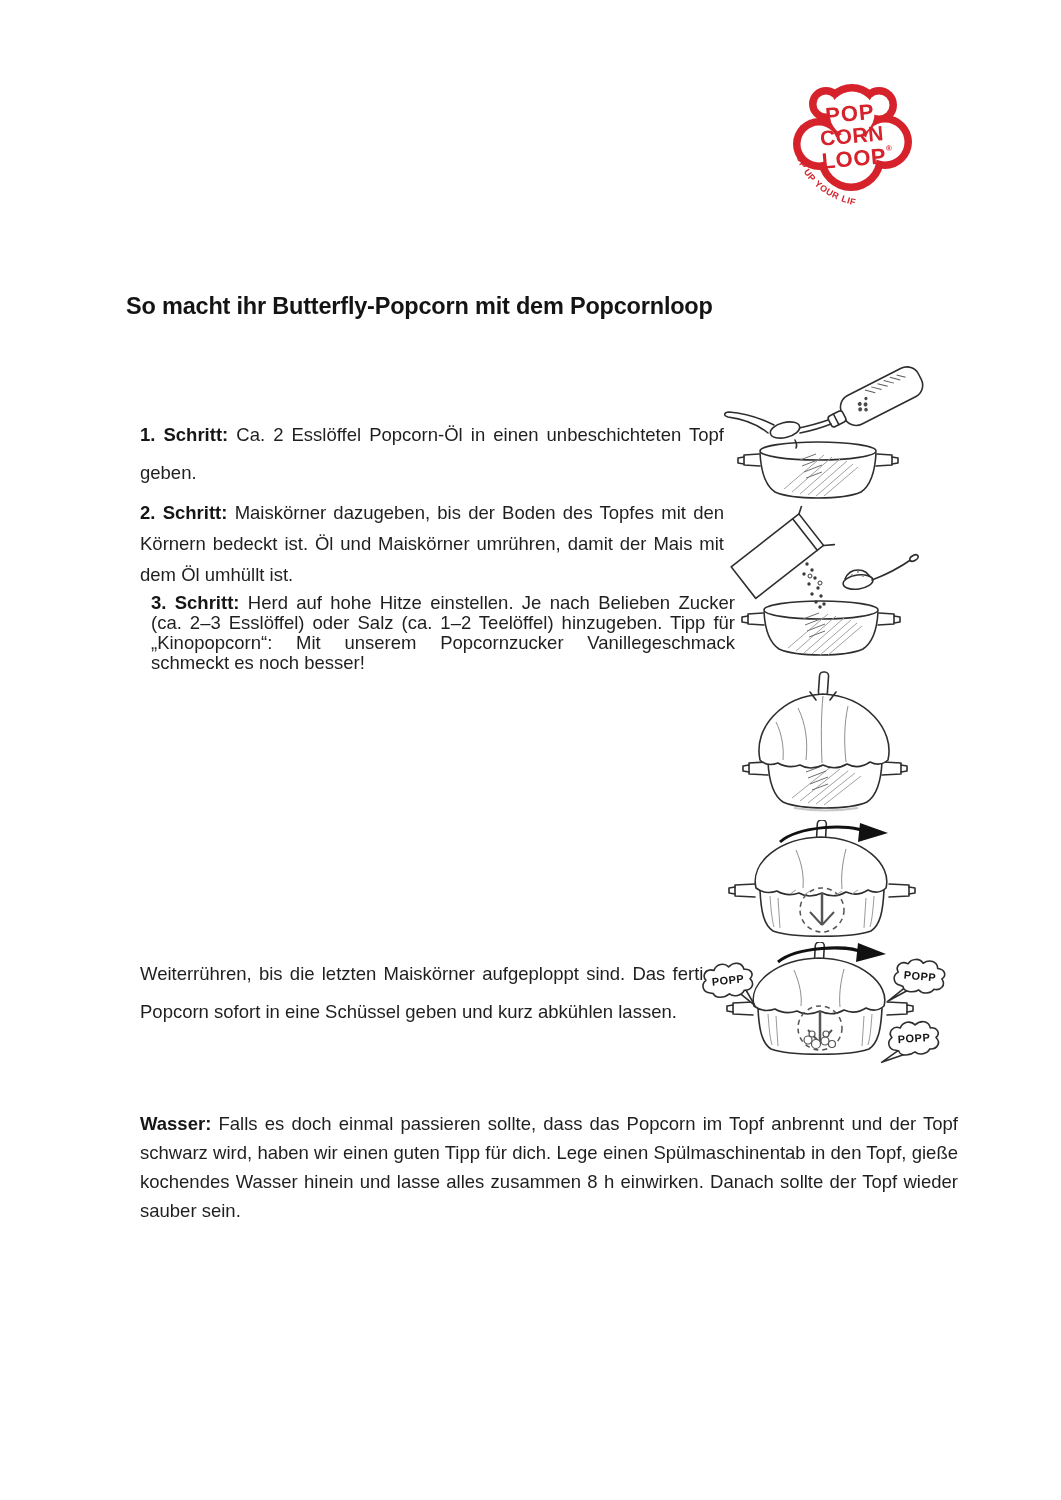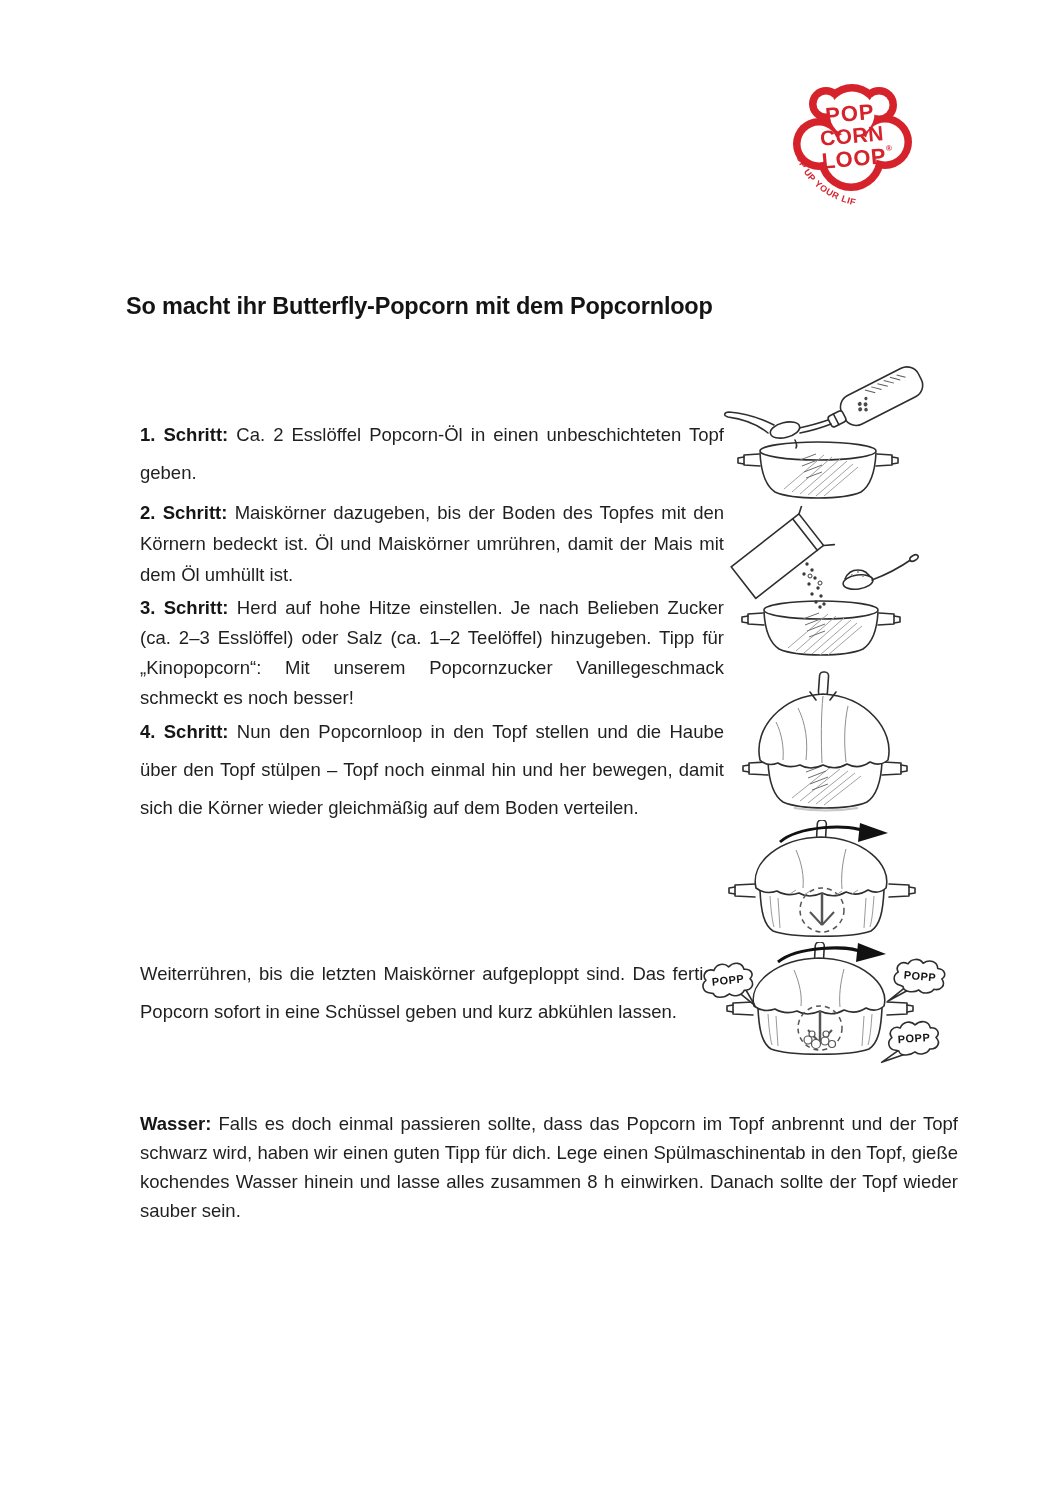--- a/index.html
+++ b/index.html
@@ -12,21 +12,21 @@
     position:absolute; left:126px; top:293px; width:760px;
     font-size:23.5px; font-weight:700; color:#141414; letter-spacing:-0.2px;
   }
   .para {
     position:absolute; left:140px; width:584px;
     font-size:18.5px; text-align:justify; color:#1f1f1f;
   }
   .para b { font-weight:700; color:#161616; }
   .lh38 { line-height:38px; }
   .lh31 { line-height:31px; }
-  .lh30 { line-height:30px; }
+  .lh30 { line-height:20px;margin-left:11px; }
   .note { width:818px; line-height:29px; }
   .ill { position:absolute; }
   .ill svg { display:block; width:100%; height:100%; }
   .sk { stroke:#2e2e2e; fill:none; stroke-width:1.6; stroke-linecap:round; stroke-linejoin:round; }
   .skw { stroke:#2e2e2e; fill:#ffffff; stroke-width:1.6; stroke-linecap:round; stroke-linejoin:round; }
   .logo-red { fill:#d6222b; }
   .logo-white { fill:#ffffff; }
   .logo-text { fill:#d6222b; font-weight:700; }
   .bubble-text { fill:#141414; font-weight:700; letter-spacing:0.5px; }
 </style>
@@ -68,21 +68,20 @@
   </div>
 
   <h1 class="title">So macht ihr Butterfly-Popcorn mit dem Popcornloop</h1>
 
   <p class="para lh38" style="top:416px"><b>1. Schritt:</b> <span>Ca. 2 Esslöffel Popcorn-Öl in einen unbeschichteten Topf geben.</span></p>
 
   <p class="para lh31" style="top:497px"><b>2. Schritt:</b> <span>Maiskörner dazugeben, bis der Boden des Topfes mit den Körnern bedeckt ist. Öl und Maiskörner umrühren, damit der Mais mit dem Öl umhüllt ist.</span></p>
 
   <p class="para lh30" style="top:593px"><b>3. Schritt:</b> <span>Herd auf hohe Hitze einstellen. Je nach Belieben Zucker (ca. 2–3 Esslöffel) oder Salz (ca. 1–2 Teelöffel) hinzugeben. Tipp für „Kinopopcorn“: Mit unserem Popcornzucker Vanillegeschmack schmeckt es noch besser!</span></p>
 
-  <p class="para lh38" style="top:713px"><b>4. Schritt:</b> <span>Nun den Popcornloop in den Topf stellen und die Haube über den Topf stülpen – Topf noch einmal hin und her bewegen, damit sich die Körner wieder gleichmäßig auf dem Boden verteilen.</span></p>
 
 
   <p class="para lh38" style="top:955px"><span>Weiterrühren, bis die letzten Maiskörner aufgeploppt sind. Das fertige Popcorn sofort in eine Schüssel geben und kurz abkühlen lassen.</span></p>
 
   <p class="para note" style="top:1109px"><b>Wasser:</b> <span>Falls es doch einmal passieren sollte, dass das Popcorn im Topf anbrennt und der Topf schwarz wird, haben wir einen guten Tipp für dich. Lege einen Spülmaschinentab in den Topf, gieße kochendes Wasser hinein und lasse alles zusammen 8 h einwirken. Danach sollte der Topf wieder sauber sein.</span></p>
 
   <div class="ill" style="left:700px; top:356px; width:250px; height:152px;">
     <svg viewBox="0 0 250 152">
 
       <g>

